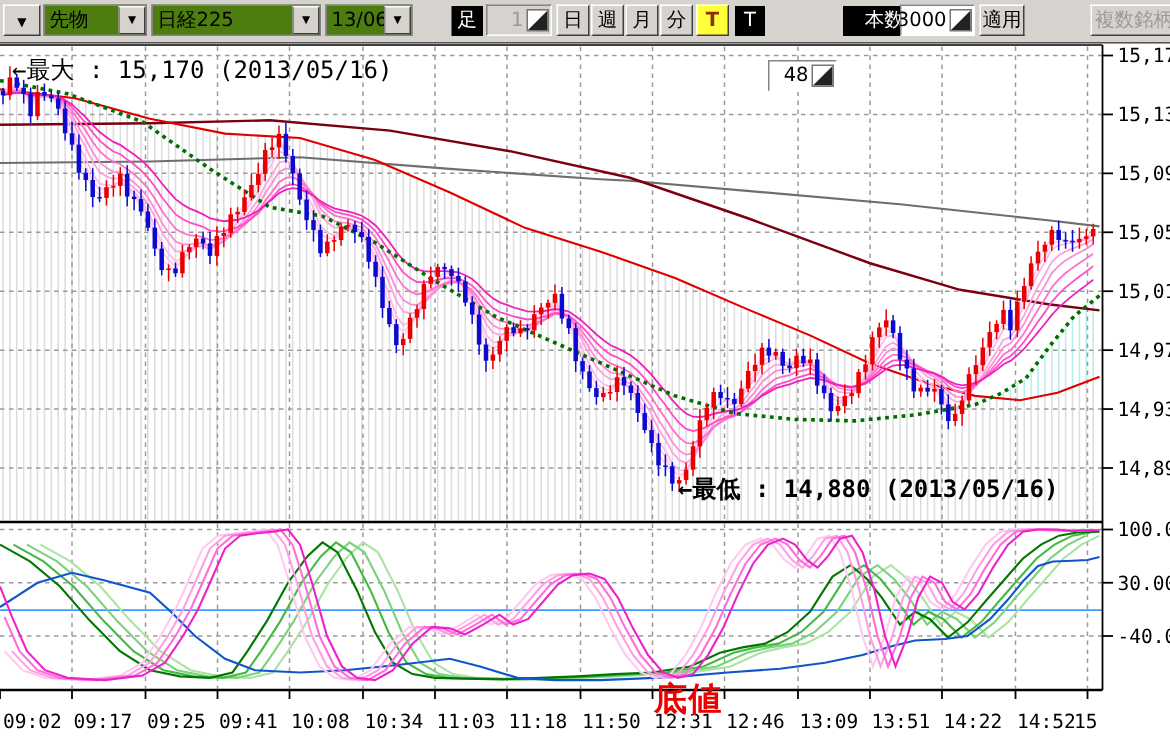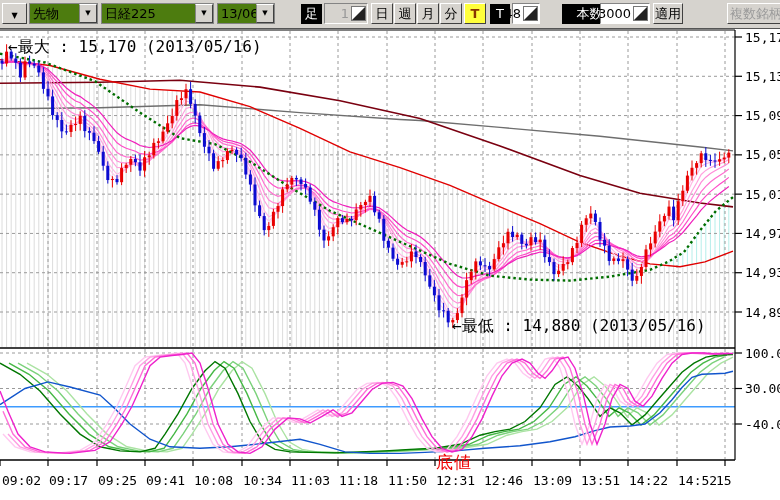--- a/index.html
+++ b/index.html
@@ -20,21 +20,21 @@
   .blacklab{background:#000;color:#fff;text-align:center;height:20px;line-height:20px;top:4px;}
   .spin{background:#fff;border:1px solid;border-color:#848484 #fff #fff #848484;
     display:flex;align-items:center;justify-content:flex-end;padding:0 1px;}
   .spin.disabled{background:#d6d3ce;color:#999;}
   .spin-glyph{width:13px;height:13px;margin-left:2px;border:1px solid #777;
     background:linear-gradient(135deg,#ffffff 48%,#222 52%);flex:0 0 auto;}
   .btn.disabled{color:#9a9a9a;}
   
   .note{position:absolute;font-family:"DejaVu Sans Mono","DejaVu Sans",monospace;
     font-size:16px;color:#000;white-space:pre;z-index:3;}
-  #bottom-note{position:absolute;color:#ee0000;font-weight:normal;font-size:17px;z-index:3;
+  #bottom-note{position:absolute;color:#ee0000;font-weight:bold;font-size:22px;z-index:3;
     font-family:"DejaVu Sans","Liberation Sans",sans-serif;letter-spacing:1px;}
   svg{position:absolute;left:0;top:0;z-index:1;}
   svg text{font-family:"DejaVu Sans Mono","DejaVu Sans",monospace;font-size:13px;fill:#000;}
 </style>
 </head>
 <body>
 
 <div id="stage">
 
   <svg id="chart-svg" width="780" height="500">
@@ -690,33 +690,33 @@
       <span class="spin-glyph"></span>
     </div>
 
     <div class="tb btn" style="left:371px;width:22px;">日</div>
     <div class="tb btn" style="left:394px;width:22px;">週</div>
     <div class="tb btn" style="left:417px;width:22px;">月</div>
     <div class="tb btn" style="left:440px;width:22px;">分</div>
     <div class="tb btn yellow" style="left:464px;width:22px;">T</div>
 
     <div class="tb blacklab" style="left:490px;width:20px;">T</div>
-    <div class="tb spin" style="left:512px;width:28px;">
+    <div class="tb spin" style="left:512px;width:46px;margin-top:37px;">
       <span>48</span>
       <span class="spin-glyph"></span>
     </div>
 
     <div class="tb blacklab" style="left:562px;width:55px;">本数</div>
     <div class="tb spin" style="left:600px;width:50px;">
       <span>3000</span>
       <span class="spin-glyph"></span>
     </div>
 
     <div class="tb btn" style="left:653px;width:30px;">適用</div>
 
     <div class="tb btn disabled" style="left:727px;width:58px;">複数銘柄</div>
   </div>
 
   <div class="note" style="left:8px;top:37px;">←最大 : 15,170 (2013/05/16)</div>
-  <div class="note" style="left:452px;top:316px;">←最低 : 14,880 (2013/05/16)</div>
+  <div class="note" style="left:452px;top:316px;font-weight:bold;">←最低 : 14,880 (2013/05/16)</div>
   <div id="bottom-note" style="left:436px;top:451px;">底値</div>
 
 </div>
 
 </body></html>

